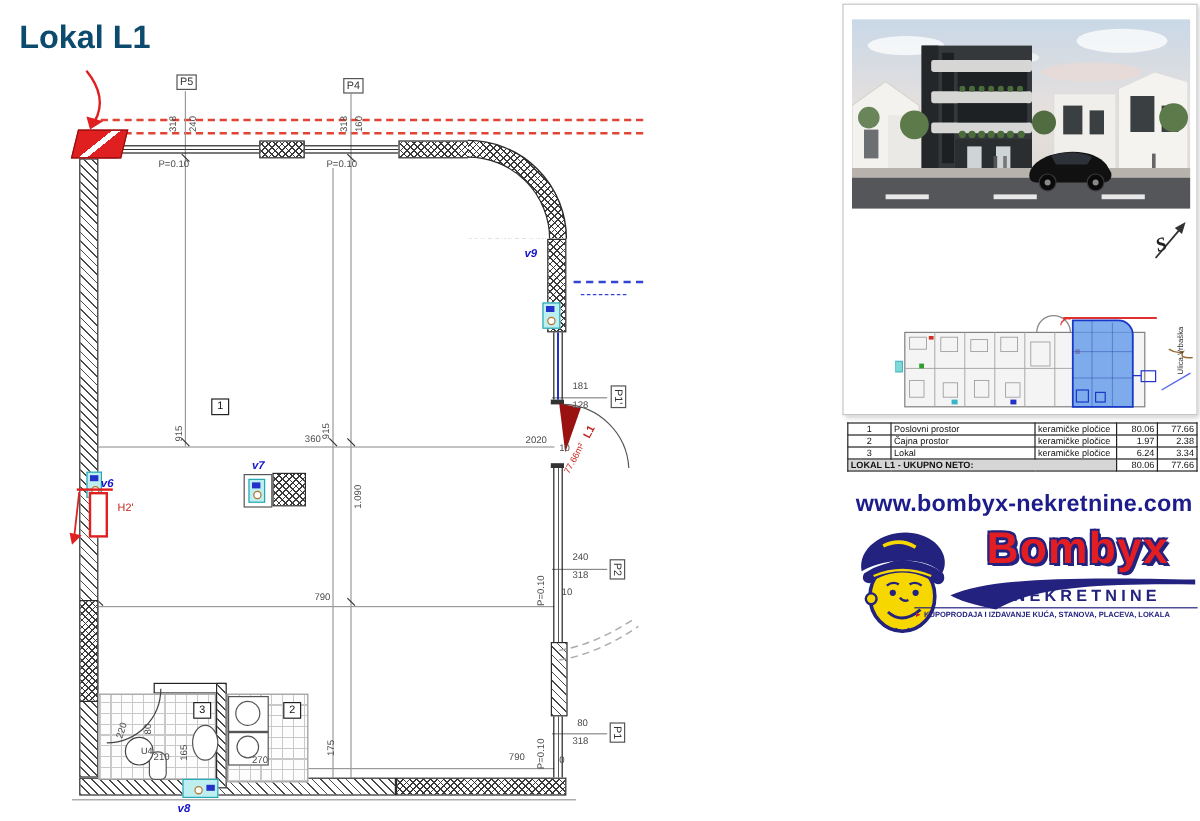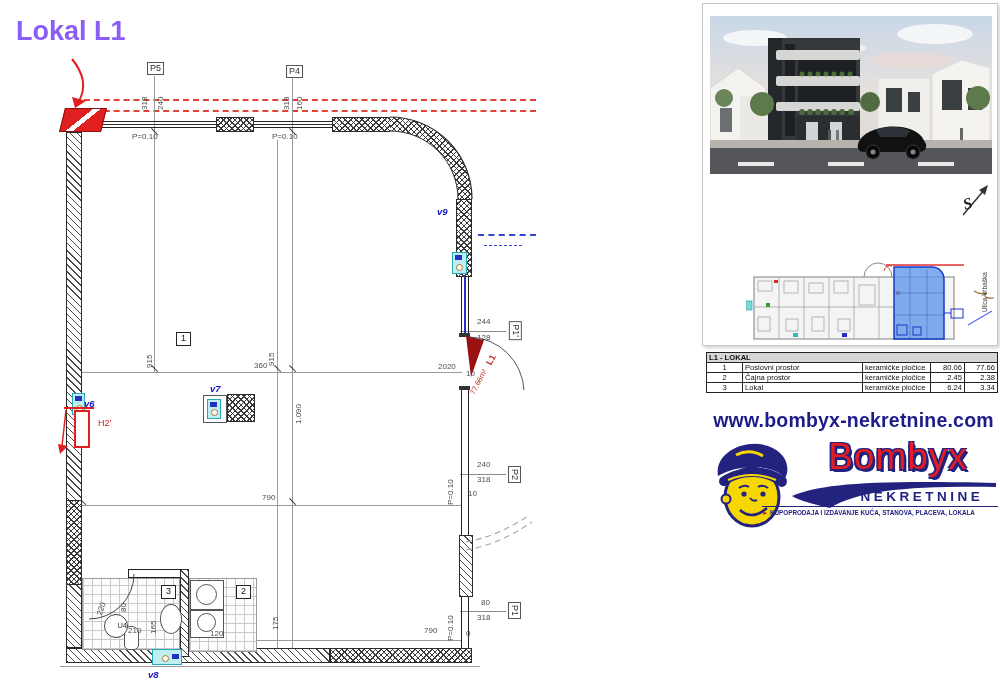--- a/index.html
+++ b/index.html
@@ -42,28 +42,28 @@
   .fixture{box-sizing:border-box;border:1px solid #555;background:#fff;}
   
   .panel{box-sizing:border-box;background:#fff;border:1px solid #c6c6c6;
          box-shadow:2px 2px 4px rgba(0,0,0,.18);}
   table.lk{border-collapse:collapse;width:291px;table-layout:fixed;font-size:7.6px;color:#111;}
   table.lk td{border:1px solid #222;padding:0 2px;height:9px;line-height:9px;overflow:hidden;white-space:nowrap;}
   table.lk .grey{background:#d6d6d6;font-weight:bold;}
   table.lk .num{text-align:center;}
   table.lk .val{text-align:right;}
   .url{font-size:19.5px;font-weight:bold;color:#1c1c8a;text-align:center;letter-spacing:.2px;}
-  .brand{font-size:37px;font-weight:normal;color:#e31e23;letter-spacing:1px;
+  .brand{font-size:37px;font-weight:bold;color:#e31e23;letter-spacing:1px;
     text-shadow:-1.5px -1.5px 0 #23227f,1.5px -1.5px 0 #23227f,-1.5px 1.5px 0 #23227f,
                  1.5px 1.5px 0 #23227f,2.5px 2.5px 0 #23227f;}
   .brandsub{font-size:13.5px;font-weight:bold;color:#23227f;letter-spacing:3.5px;text-align:center;}
   .tagline{border-top:1.5px solid #23227f;padding-top:2px;font-size:6.3px;font-weight:bold;
            color:#23227f;white-space:nowrap;}
   .tagarrow{color:#c3241c;font-size:6.3px;}
-  .title{font-size:27px;font-weight:600;color:#8b5cf6;}
+  .title{font-size:27px;font-weight:600;color:#0c4a6e;}
   .street{font-size:6.5px;color:#333;transform:rotate(-90deg);transform-origin:0 0;white-space:nowrap;}
 </style>
 </head>
 <body>
 
 <div class="canvas">
 
   <div class="abs title" style="left:16px;top:16px;">Lokal L1</div>
 
   <div class="abs" style="left:0;top:0;width:560px;height:684px;">
@@ -203,23 +203,23 @@
     <span class="abs dim dimv" style="left:146px;top:368px;">915</span>
     <span class="abs dim dimv" style="left:268px;top:366px;">915</span>
     <span class="abs dim" style="left:254px;top:362px;">360</span>
     <span class="abs dim dimv" style="left:295px;top:424px;">1.090</span>
     <span class="abs dim" style="left:262px;top:494px;">790</span>
     <span class="abs dim dimv" style="left:272px;top:630px;">175</span>
     <span class="abs dim" style="left:96px;top:614px;transform:rotate(-72deg);transform-origin:0 0;">220</span>
     <span class="abs dim dimv" style="left:120px;top:612px;">80</span>
     <span class="abs dim" style="left:128px;top:627px;">210</span>
     <span class="abs dim dimv" style="left:150px;top:634px;">165</span>
-    <span class="abs dim" style="left:210px;top:630px;">120</span>
+    <span class="abs dim" style="left:210px;top:630px;">270</span>
     <span class="abs dim" style="left:424px;top:627px;">790</span>
-    <span class="abs dim" style="left:477px;top:318px;">244</span>
+    <span class="abs dim" style="left:477px;top:318px;">181</span>
     <span class="abs dim" style="left:477px;top:334px;">128</span>
     <span class="abs dim" style="left:438px;top:363px;">2020</span>
     <span class="abs dim" style="left:466px;top:370px;">10</span>
     <span class="abs dim" style="left:477px;top:461px;">240</span>
     <span class="abs dim" style="left:477px;top:476px;">318</span>
     <span class="abs dim dimv" style="left:447px;top:505px;">P=0.10</span>
     <span class="abs dim" style="left:468px;top:490px;">10</span>
     <span class="abs dim" style="left:481px;top:599px;">80</span>
     <span class="abs dim" style="left:477px;top:614px;">318</span>
     <span class="abs dim dimv" style="left:447px;top:641px;">P=0.10</span>
@@ -356,43 +356,45 @@
   <div class="abs" style="left:706px;top:352px;">
     <table class="lk">
       <colgroup>
           <col style="width:36px">
           <col style="width:120px">
           <col style="width:68px">
           <col style="width:34px">
           <col style="width:33px">
         </colgroup>
       <tbody>
-          <tr>
-            <td class="grey" colspan="5">L1 - LOKAL</td>
-          </tr>
       <tr>
         <td class="num">1</td>
         <td>Poslovni prostor</td>
         <td>keramičke pločice</td>
         <td class="val">80.06</td>
         <td class="val">77.66</td>
       </tr>
       <tr>
         <td class="num">2</td>
         <td>Čajna prostor</td>
         <td>keramičke pločice</td>
-        <td class="val">2.45</td>
+        <td class="val">1.97</td>
         <td class="val">2.38</td>
       </tr>
       <tr>
         <td class="num">3</td>
         <td>Lokal</td>
         <td>keramičke pločice</td>
         <td class="val">6.24</td>
         <td class="val">3.34</td>
+      </tr>
+      <tr>
+        <td class="grey" colspan="3">LOKAL L1 - UKUPNO NETO:</td>
+        <td class="val">80.06</td>
+        <td class="val">77.66</td>
       </tr>
     </tbody>
       </table>
   </div>
 
   <div class="abs url" style="left:706px;top:409px;width:295px;">www.bombyx-nekretnine.com</div>
 
   <div class="abs" style="left:706px;top:434px;width:292px;height:100px;">
 
     <svg class="abs" style="left:0;top:2px;" width="92" height="97" viewBox="0 0 92 97">
@@ -406,20 +408,20 @@
       <circle cx="57" cy="58" r="2.6" fill="#23227f"></circle>
       <path d="M33,52 q5,-4 10,-1 M52,51 q5,-3 10,1" stroke="#23227f" stroke-width="2" fill="none"></path>
       <path d="M44,62 q3,4 7,2" stroke="#23227f" stroke-width="2" fill="none"></path>
       <path d="M34,74 Q46,85 61,72" stroke="#23227f" stroke-width="2.5" fill="none"></path>
       <path d="M40,88 q6,4 12,0" stroke="#23227f" stroke-width="2" fill="none"></path>
     </svg>
     <div class="abs brand" style="left:92px;top:2px;width:200px;text-align:center;">Bombyx</div>
     <svg class="abs" style="left:84px;top:46px;" width="208" height="30" viewBox="0 0 208 30">
       <path d="M2,16 C30,4 80,0 206,3 L206,7 C120,6 70,10 40,28 C22,24 8,20 2,16 Z" fill="#23227f"></path>
     </svg>
-    <div class="abs brandsub" style="left:137px;top:55px;width:158px;">NEKRETNINE</div>
+    <div class="abs brandsub" style="left:121px;top:55px;width:158px;">NEKRETNINE</div>
     <div class="abs tagline" style="left:56px;top:72px;width:236px;">
       <span class="tagarrow">►</span>
       <span>KUPOPRODAJA I IZDAVANJE KUĆA, STANOVA, PLACEVA, LOKALA</span>
     </div>
   </div>
 
 </div>
 
 </body></html>

